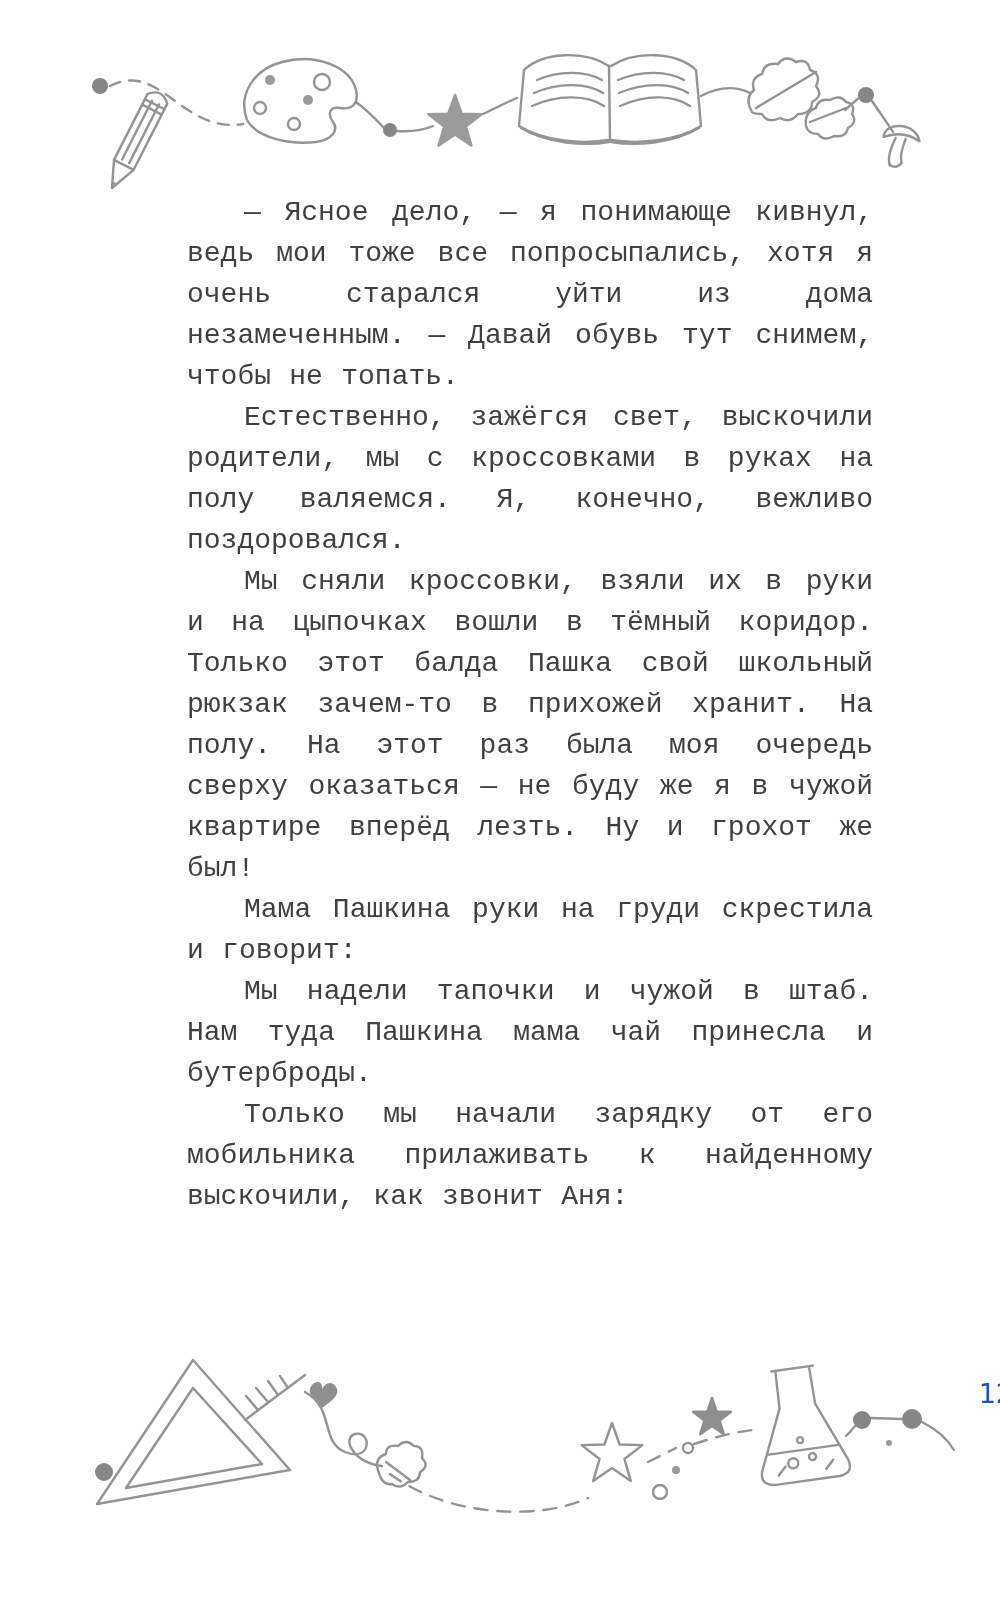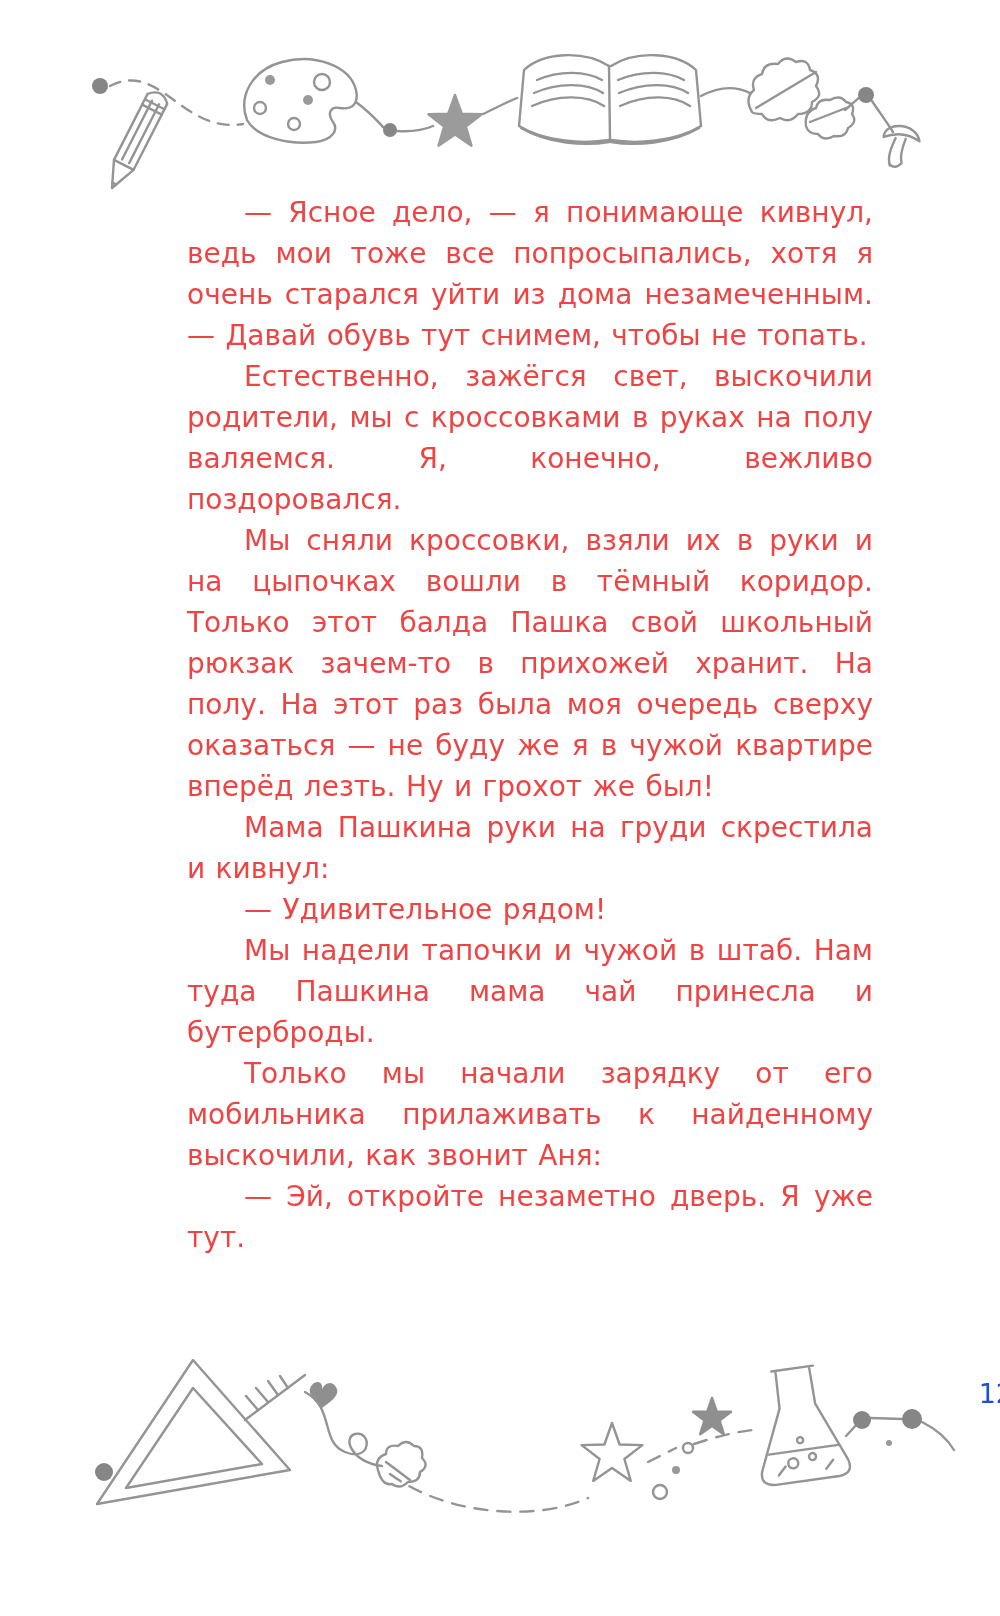--- a/index.html
+++ b/index.html
@@ -13,24 +13,25 @@
     width: 1000px; height: 1616px;
     background: #ffffff;
     overflow: hidden;
   }
   .deco { position: absolute; left: 0; pointer-events: none; }
   .top-deco { top: 38px; }
   .bottom-deco { top: 1350px; }
   .text-block {
     position: absolute;
     left: 187px; top: 192px; width: 686px;
-    color: #ef4444;
+    color: #404040;
     font-size: 28px;
     line-height: 41px;
     text-align: justify;
+    font-family: Liberation Mono, monospace;
   }
   .text-block p {
     margin: 0;
     text-indent: 57px;
     word-spacing: 1.5px;
     hyphens: auto;
     -webkit-hyphens: auto;
   }
   .page-number {
     position: absolute;
@@ -110,25 +111,23 @@
       <path d="M894,101 C891,112 889,121 893,129"></path>
       <path d="M904,100 C902,110 901,118 904,124"></path>
       <path d="M893,128 Q899,132 904,125"></path>
     </g>
   </svg>
 
   <main class="text-block" lang="ru">
     <p>— Ясное дело, — я понимающе кивнул, ведь мои тоже все попросыпались, хотя я очень старался уйти из дома незамеченным. — Давай обувь тут снимем, чтобы не топать.</p>
     <p>Естественно, зажёгся свет, выскочили родители, мы с кроссовками в руках на полу валяемся. Я, конечно, вежливо поздоровался.</p>
     <p>Мы сняли кроссовки, взяли их в руки и на цыпочках вошли в тёмный коридор. Только этот балда Пашка свой школьный рюкзак зачем-то в прихожей хранит. На полу. На этот раз была моя очередь сверху оказаться — не буду же я в чужой квартире вперёд лезть. Ну и грохот же был!</p>
-    <p>Мама Пашкина руки на груди скрестила и кивнул:</p>
-    <p>— Удивительное рядом!</p>
+    <p>Мама Пашкина руки на груди скрестила и говорит:</p>
     <p>Мы надели тапочки и чужой в штаб. Нам туда Пашкина мама чай принесла и бутерброды.</p>
     <p>Только мы начали зарядку от его мобильника прилаживать к найденному выскочили, как звонит Аня:</p>
-    <p>— Эй, откройте незаметно дверь. Я уже тут.</p>
   </main>
 
   <svg class="deco bottom-deco" width="1000" height="266" viewBox="0 0 1000 266" fill="none" stroke="#949494" stroke-width="2.4" stroke-linecap="round" stroke-linejoin="round">
 
     <g>
       <path d="M193,10 L290,120 L97,154 Z"></path>
       <path d="M193,38 L262,114 L126,138 Z"></path>
     </g>
 
     <circle cx="104" cy="122" r="9" fill="#868686" stroke="none"></circle>

